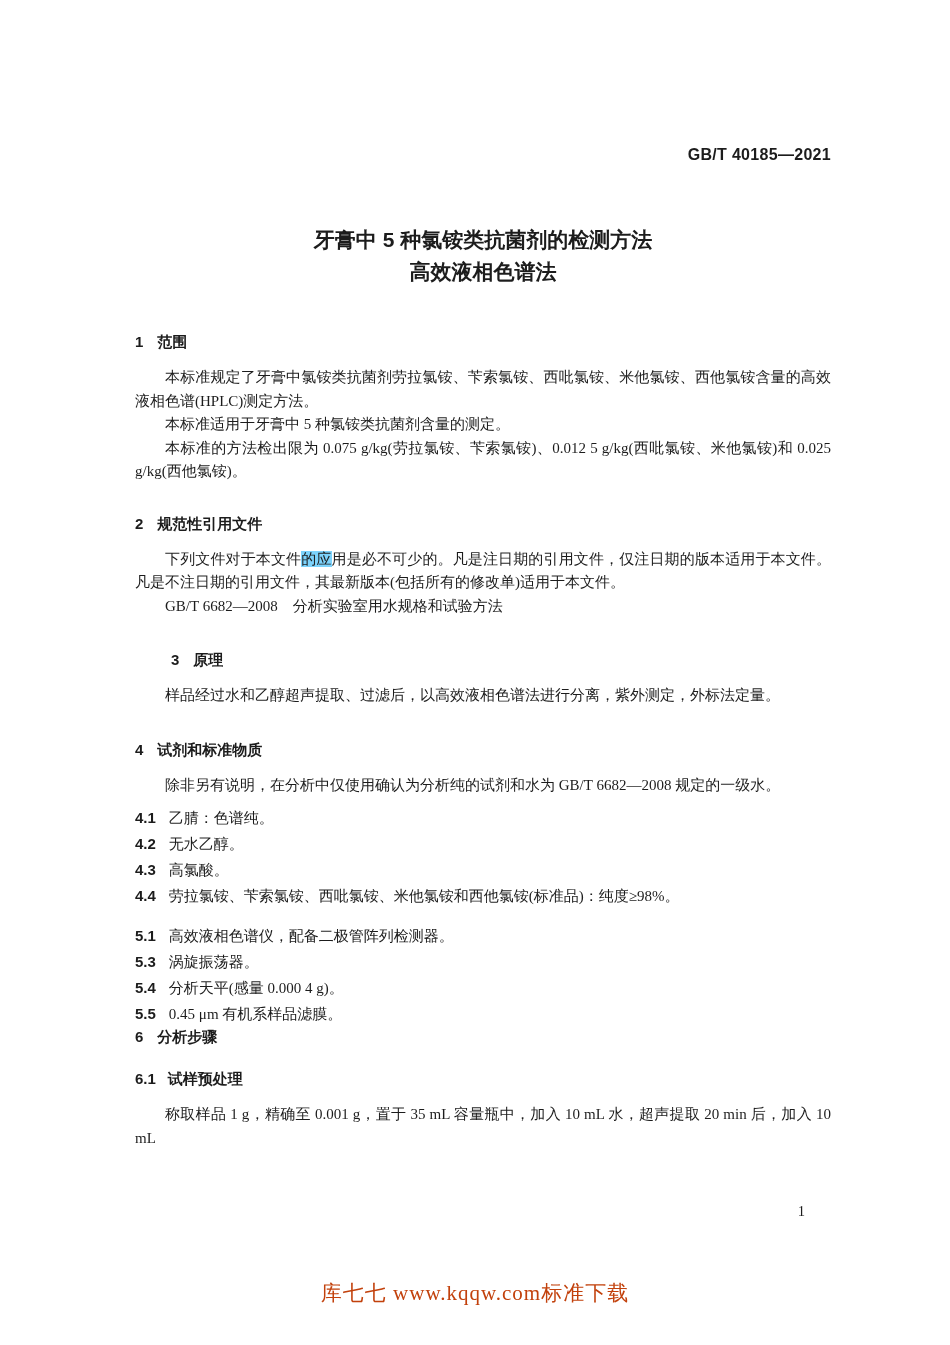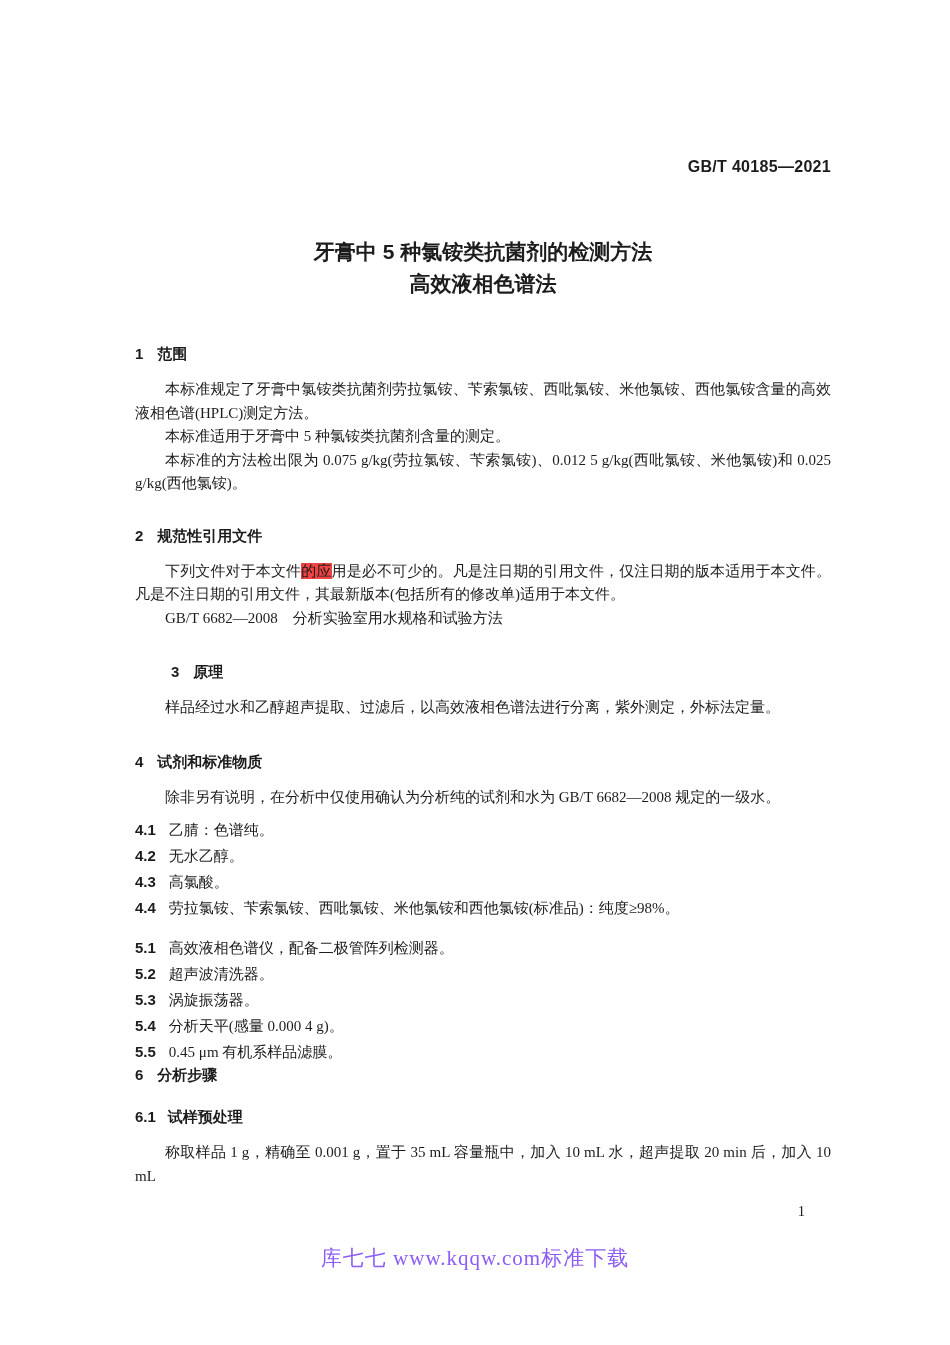--- a/index.html
+++ b/index.html
@@ -1,44 +1,44 @@
 <!DOCTYPE html>
 <html><head>
 <meta charset="utf-8">
 <style>
   html,body{margin:0;padding:0;}
   body{
     width:950px;height:1345px;background:#ffffff;position:relative;
     font-family:"Liberation Serif","DejaVu Serif",serif;color:#1c1c1c;
     -webkit-font-smoothing:antialiased;
   }
-  .content{position:absolute;left:135px;top:12px;width:696px;}
+  .content{position:absolute;left:135px;top:0;width:696px;}
   .doc-code{
     margin-top:146px;text-align:right;
     font-family:"Liberation Sans","DejaVu Sans",sans-serif;
     font-weight:600;font-size:16px;letter-spacing:.3px;
   }
   .title{margin:60px 0 0 0;text-align:center;font-family:"Liberation Sans","DejaVu Sans",sans-serif;
     font-weight:700;font-size:21px;line-height:32px;}
   .title .tl{display:block;}
   .sec-h{font-family:"Liberation Sans","DejaVu Sans",sans-serif;font-weight:700;font-size:15px;line-height:20px;}
   .sec-h .num{margin-right:14px;}
   .sec-body{margin-top:14px;}
   .para{margin:0;font-size:15px;line-height:23.5px;text-align:justify;text-indent:2em;}
   .ref-line{margin:0;font-size:15px;line-height:23.5px;text-indent:2em;}
   .items{margin-top:8px;}
   .items.mt14{margin-top:14px;}
   .item{font-size:15px;line-height:25px;}
   .item .inum{font-family:"Liberation Sans","DejaVu Sans",sans-serif;font-weight:700;margin-right:13px;text-align:center;}
   .sub-h{margin-top:22px;font-family:"Liberation Sans","DejaVu Sans",sans-serif;font-weight:700;font-size:15px;line-height:20px;}
   .sub-h .num{margin-right:12px;}
-  .hl{background:#ef4444;}
+  .hl{background:#7dd3fc;}
   .page-num{position:absolute;top:1203px;right:145px;font-size:14.5px;}
-  .watermark{position:absolute;top:1244px;left:0;width:100%;text-align:center;
-    color:#8b5cf6;font-size:21px;letter-spacing:1px;}
+  .watermark{position:absolute;top:1279px;left:0;width:100%;text-align:center;
+    color:#c2410c;font-size:21px;letter-spacing:1px;}
 </style>
 </head>
 <body>
 
 <div class="content">
 
   <div class="doc-code">GB/T 40185—2021</div>
 
   <h1 class="title">
     <span class="tl">牙膏中 5 种氯铵类抗菌剂的检测方法</span>
@@ -77,21 +77,20 @@
     <div class="items">
       <div class="item"><span class="inum">4.1</span><span>乙腈：色谱纯。</span></div>
       <div class="item"><span class="inum">4.2</span><span>无水乙醇。</span></div>
       <div class="item"><span class="inum">4.3</span><span>高氯酸。</span></div>
       <div class="item"><span class="inum">4.4</span><span>劳拉氯铵、苄索氯铵、西吡氯铵、米他氯铵和西他氯铵(标准品)：纯度≥98%。</span></div>
     </div>
   </div>
 
   <div class="items mt14">
     <div class="item"><span class="inum">5.1</span><span>高效液相色谱仪，配备二极管阵列检测器。</span></div>
-    <div class="item"><span class="inum">5.2</span><span>超声波清洗器。</span></div>
     <div class="item"><span class="inum">5.3</span><span>涡旋振荡器。</span></div>
     <div class="item"><span class="inum">5.4</span><span>分析天平(感量 0.000 4 g)。</span></div>
     <div class="item"><span class="inum">5.5</span><span>0.45 μm 有机系样品滤膜。</span></div>
   </div>
 
   <div class="sec-h" style="">
     <span class="num">6</span><span>分析步骤</span>
   </div>
   <div class="sub-h">
     <span class="num">6.1</span><span>试样预处理</span>

